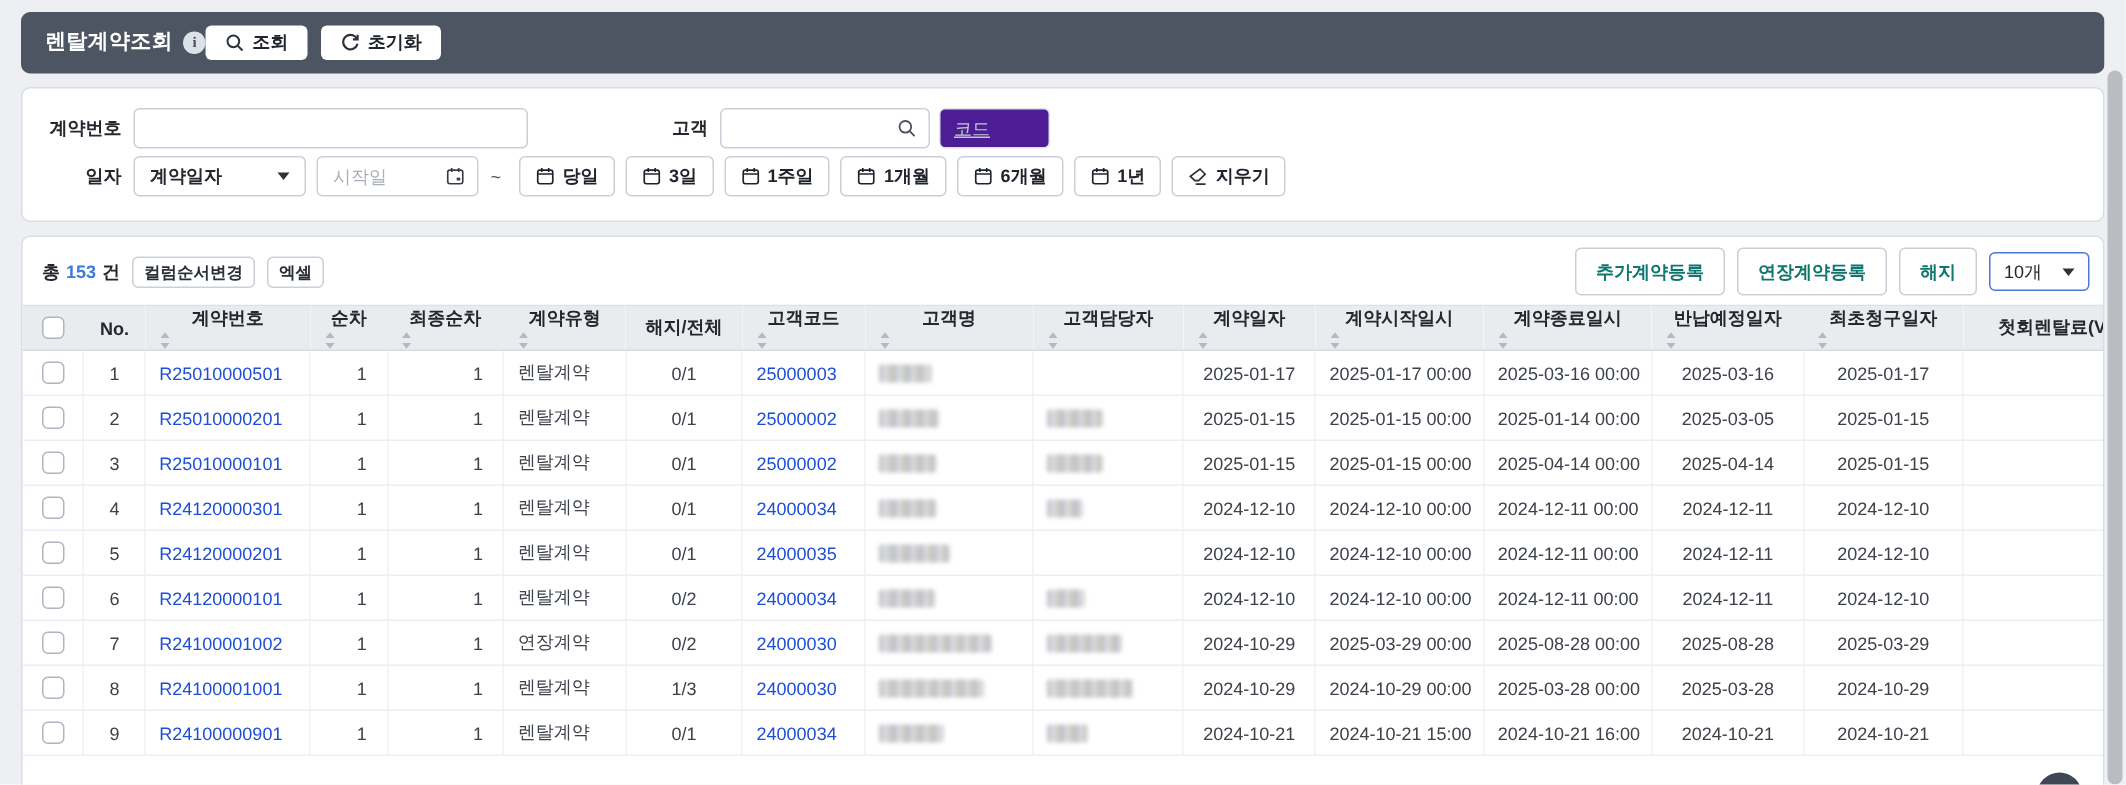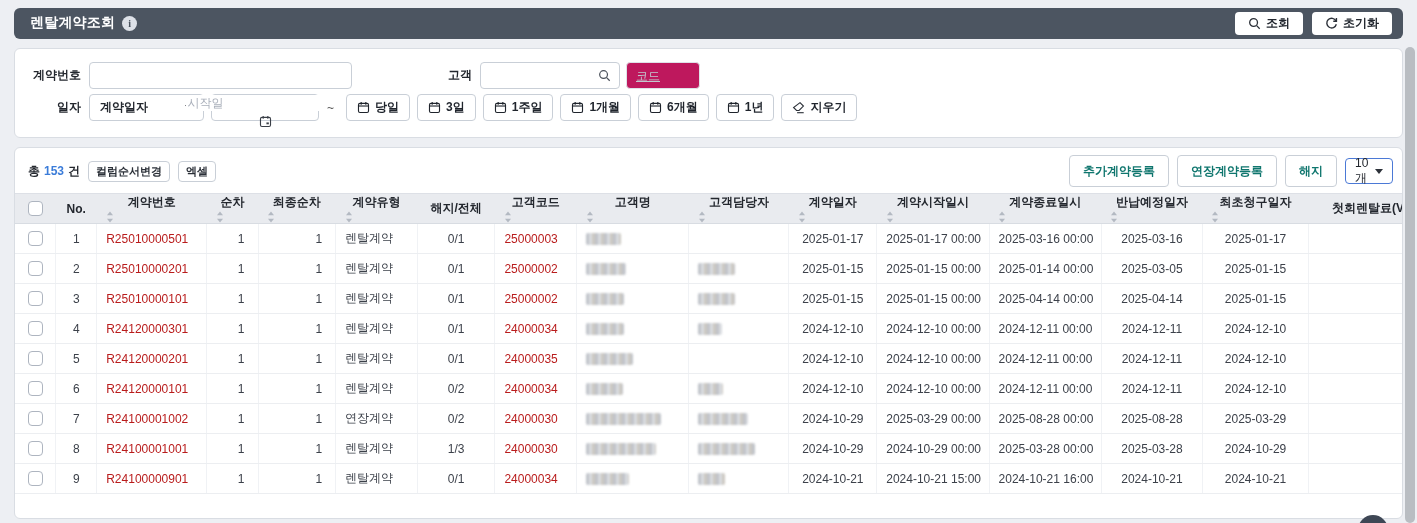--- a/index.html
+++ b/index.html
@@ -6,22 +6,22 @@
   html,body { margin:0; padding:0; }
   body {
     width:1417px; height:523px; overflow:hidden; position:relative;
     background:#edeff3; color:#3a3f47;
     font-family:"Liberation Sans","DejaVu Sans",sans-serif; font-size:12px;
   }
   .app { position:absolute; left:0; top:0; width:1403px; }
 
   
   .title-bar {
-    margin:8px 0 0 14px; width:1389px; height:31px; background:#4c5561;
-    border-radius:6px; display:flex; align-items:center; justify-content:space-between;
+    margin:8px 0 0 14px; width:1389px; height:41px; background:#4c5561;
+    border-radius:6px; display:flex; align-items:center; justify-content:flex-start;
     padding:0 11px 1px 16px;
   }
   .title-left { display:flex; align-items:center; gap:7px; }
   .title-left h1 { margin:0; font-size:14px; font-weight:bold; color:#fff; letter-spacing:.2px; }
   .info-icon {
     width:15px; height:15px; border-radius:50%; background:#dde1e8; color:#49525e;
     font-weight:bold; font-size:10px; display:inline-flex; align-items:center; justify-content:center;
     font-family:"Liberation Serif","DejaVu Serif",serif;
   }
   .hdr-actions { display:flex; gap:9px; }
@@ -46,34 +46,34 @@
   
   .filter-body { padding:8px 0 11px; }
   .filter-row { display:flex; align-items:center; margin:5px 0; }
   .f-label { min-width:66px; text-align:right; font-weight:bold; margin-right:8px; color:#23272e; }
   .gap { margin-left:96px; min-width:auto; }
   .txt {
     height:27px; border:1px solid #c9cfd7; border-radius:4px; background:#fff;
     padding:0 9px; font-family:inherit; font-size:12px; color:#3a3f47; outline:none;
   }
   .txt::placeholder { color:#a9afba; }
-  .txt:disabled { background:#be185d; border-color:#dfe2e8; color:#c2c7cf;text-decoration:underline; }
+  .txt:disabled { background:#4c1d95; border-color:#dfe2e8; color:#c2c7cf;text-decoration:underline; }
   .txt:disabled::placeholder { color:#c2c7cf; }
   .w263 { width:263px; }
   .w74 { width:74px; margin-left:6px; }
   .input-wrap {
     height:27px; border:1px solid #c9cfd7; border-radius:4px; background:#fff;
     display:inline-flex; align-items:center; padding:0 8px; gap:4px;
   }
   .input-wrap input {
     border:none; outline:none; flex:1; min-width:0; font-family:inherit; font-size:12px; color:#3a3f47;
   }
   .input-wrap input::placeholder { color:#a9afba; }
   .w140 { width:140px; }
-  .w130 { width:108px; margin-left:7px;flex-direction:column; }
+  .w130 { width:108px; margin-left:7px; }
   .select {
     height:27px; border:1px solid #c9cfd7; border-radius:4px; background:#fff;
     display:inline-flex; align-items:center; justify-content:space-between;
     padding:0 10px; cursor:pointer; font-weight:bold; color:#23272e;
   }
   .w115 { width:115px; }
   .caret { width:0; height:0; border-left:4px solid transparent; border-right:4px solid transparent; border-top:5px solid #2d323a; }
   .tilde { margin:0 5px 0 8px; color:#555; }
   .quick-btn, .clear-btn {
     height:27px; margin-left:7px; padding:0 10px; background:#fff; border:1px solid #c9cfd7;
@@ -89,40 +89,40 @@
   .total-count { font-weight:bold; color:#3b7cd9; }
   .mini-btn {
     height:21px; margin-left:4px; padding:0 7px; background:#fff; border:1px solid #c9cfd7;
     border-radius:4px; font-size:11px; color:#2b3038; cursor:pointer; font-family:inherit; font-weight:bold;
   }
   .toolbar-right { display:flex; align-items:center; gap:8px; }
   .act-btn {
     height:32px; padding:0 13px; background:#fff; border:1px solid #c9cfd7; border-radius:4px;
     font-weight:bold; font-size:12px; color:#0f766e; cursor:pointer; font-family:inherit;
   }
-  .page-size { width:48px; height:26px; border:1px solid #4b79d6; padding:0 9px; font-weight:normal; }
+  .page-size { width:67px; height:26px; border:1px solid #4b79d6; padding:0 9px; font-weight:normal; }
 
   
   .table-clip { overflow:hidden; width:1387px; }
   table { border-collapse:collapse; table-layout:fixed; width:1427px; }
   thead th {
     background:#e9ebef; height:20px; font-weight:bold; font-size:12px; color:#23272e;
     border-top:1px solid #dde0e6; border-bottom:1px solid #d8dce2; text-align:center;
     padding:0 4px; white-space:nowrap; overflow:hidden;
   }
   thead th .sorticon { margin-left:5px; vertical-align:-1px; }
   tbody td {
     height:30px; border-bottom:1px solid #eceef1; border-right:1px solid #f0f2f5;
     padding:0 9px; white-space:nowrap; overflow:hidden; color:#3c414a;
   }
   .chk-col { width:40px; text-align:center; padding:0; }
   td.al-center { text-align:center; }
   td.al-right { text-align:right; padding-right:13px; }
   td.al-left { text-align:left; }
-  a.link { color:#b91c1c; text-decoration:none; cursor:pointer; }
+  a.link { color:#1d4ed8; text-decoration:none; cursor:pointer; }
   input[type=checkbox] {
     appearance:none; -webkit-appearance:none; width:15px; height:15px; margin:0;
     border:1.5px solid #aeb5c0; border-radius:4px; background:#fff; vertical-align:middle; cursor:pointer;
   }
   .mask {
     display:inline-block; height:12px; border-radius:2px; vertical-align:middle;
     background:repeating-linear-gradient(90deg,#b6bac1 0 3px,#d3d6db 3px 6px,#c4c0b8 6px 9px);
     filter:blur(1.3px); opacity:.85;
   }
 

